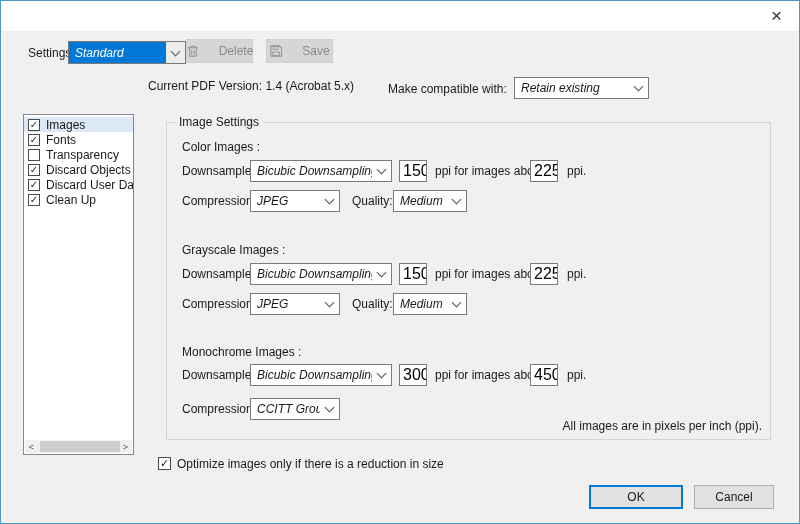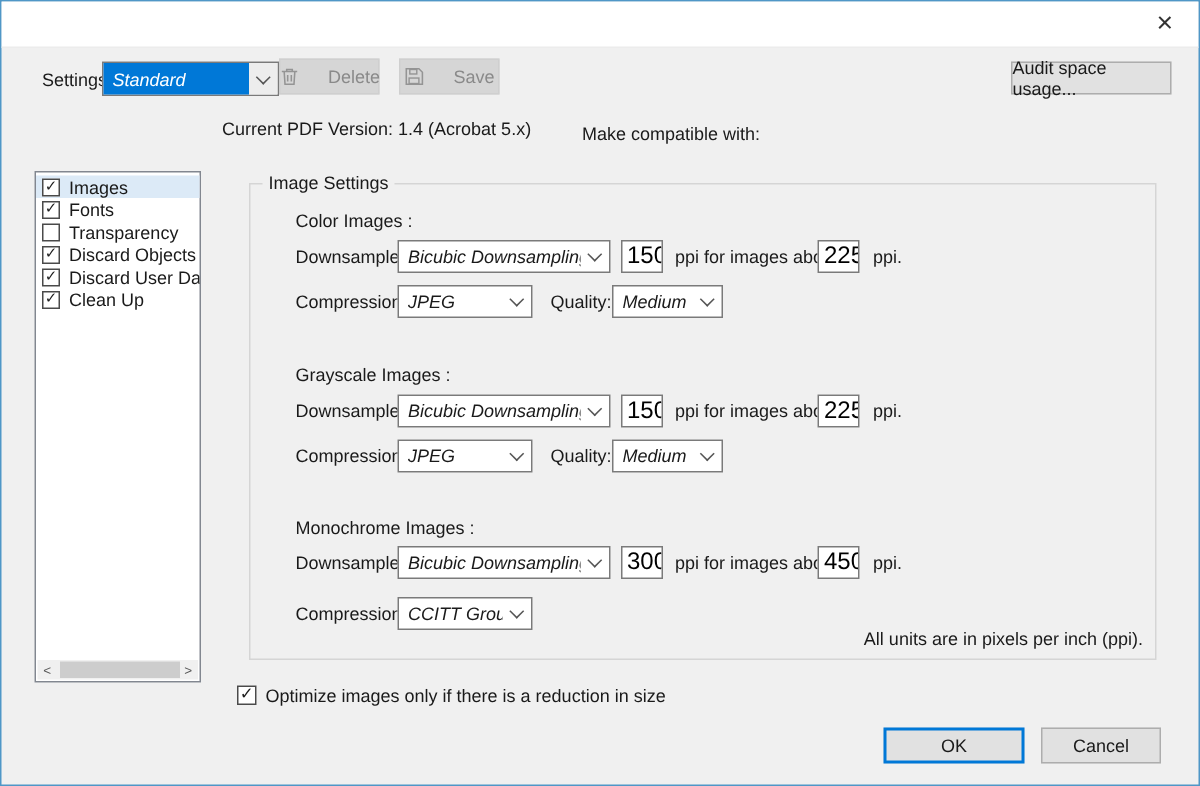--- a/index.html
+++ b/index.html
@@ -31,21 +31,21 @@
   .li:first-child{margin-top:2px;}
   .li.sel{background:#dceaf7;}
   .li .cb{width:12px;height:12px;font-size:10px;}
   .hscroll{position:absolute;left:1px;right:1px;bottom:1px;height:13px;background:#f0f0f0;}
   .harrow{position:absolute;top:0;width:13px;height:13px;display:flex;align-items:center;justify-content:center;
           font-size:9px;color:#555;}
   .hthumb{position:absolute;left:15px;top:1px;width:80px;height:11px;background:#cdcdcd;}
   
   .groupbox{position:absolute;left:165px;top:121px;width:605px;height:318px;border:1px solid #d5d5d5;box-sizing:border-box;}
   .group-title{position:absolute;top:-8px;left:8px;background:#f0f0f0;padding:0 4px;}
-  .section{position:absolute;left:15px;right:10px;margin-left:15px;}
+  .section{position:absolute;left:15px;right:10px;}
   .row{position:absolute;height:22px;}
   .rlbl{position:absolute;line-height:22px;white-space:nowrap;}
   .num{position:absolute;width:28px;height:22px;border:1px solid #7a7a7a;box-sizing:border-box;background:#fff;
        font-family:"Liberation Sans","DejaVu Sans",sans-serif;font-size:16px;padding:0 0 0 3px;outline:none;}
   .units{position:absolute;right:8px;bottom:6px;}
   .footer-cb{position:absolute;left:157px;top:456px;display:flex;align-items:flex-start;gap:6px;}
   svg{display:block;}
 </style>
 </head>
 <body>
@@ -75,26 +75,29 @@
   <div class="btn disabled" style="left:265px;top:38px;width:67px;height:24px;">
     <span>
       <svg width="14" height="14" viewBox="0 0 15 15">
           <path d="M2 2h9l2.5 2.5V13H2z" fill="none" stroke="#949494" stroke-width="1.1"></path>
           <rect x="4.5" y="2.5" width="5" height="3.2" fill="none" stroke="#949494" stroke-width="1"></rect>
           <rect x="4" y="8.6" width="7" height="3.9" fill="none" stroke="#949494" stroke-width="1"></rect>
         </svg>
     </span>
     <span>Save</span>
   </div>
-  <div class="btn" style="left:673px;top:40px;width:107px;height:22px;">
-    <span>Audit space usage...</span>
-  </div>
 
   <span class="lbl" style="left:147px;top:78px;">Current PDF Version: 1.4 (Acrobat 5.x)</span>
   <span class="lbl" style="left:387px;top:81px;">Make compatible with:</span>
+  <div class="combo" style="left:513px;top:76px;width:135px;">
+    <span class="combo-text">Retain existing</span>
+    <span class="combo-arrow">
+        <i class="chev"></i>
+      </span>
+  </div>
 
   <div class="listbox">
     <div class="li sel">
       <span class="cb">✓</span>
       <span>Images</span>
     </div>
     <div class="li">
       <span class="cb">✓</span>
       <span>Fonts</span>
     </div>
@@ -209,21 +212,21 @@
         <span class="rlbl" style="left:0;">Compression:</span>
         <div class="combo" style="left:68px;top:0;width:90px;">
           <span class="combo-text">CCITT Group 4</span>
           <span class="combo-arrow">
               <i class="chev"></i>
             </span>
         </div>
       </div>
     </div>
 
-    <span class="units">All units are in pixels per inch (ppi).</span>
+    <span class="units">All images are in pixels per inch (ppi).</span>
   </div>
 
   <div class="footer-cb">
     <span class="cb">✓</span>
     <span>Optimize images only if there is a reduction in size</span>
   </div>
 
   <div class="btn" style="left:693px;top:484px;width:80px;height:24px;">
     <span>Cancel</span>
   </div>

